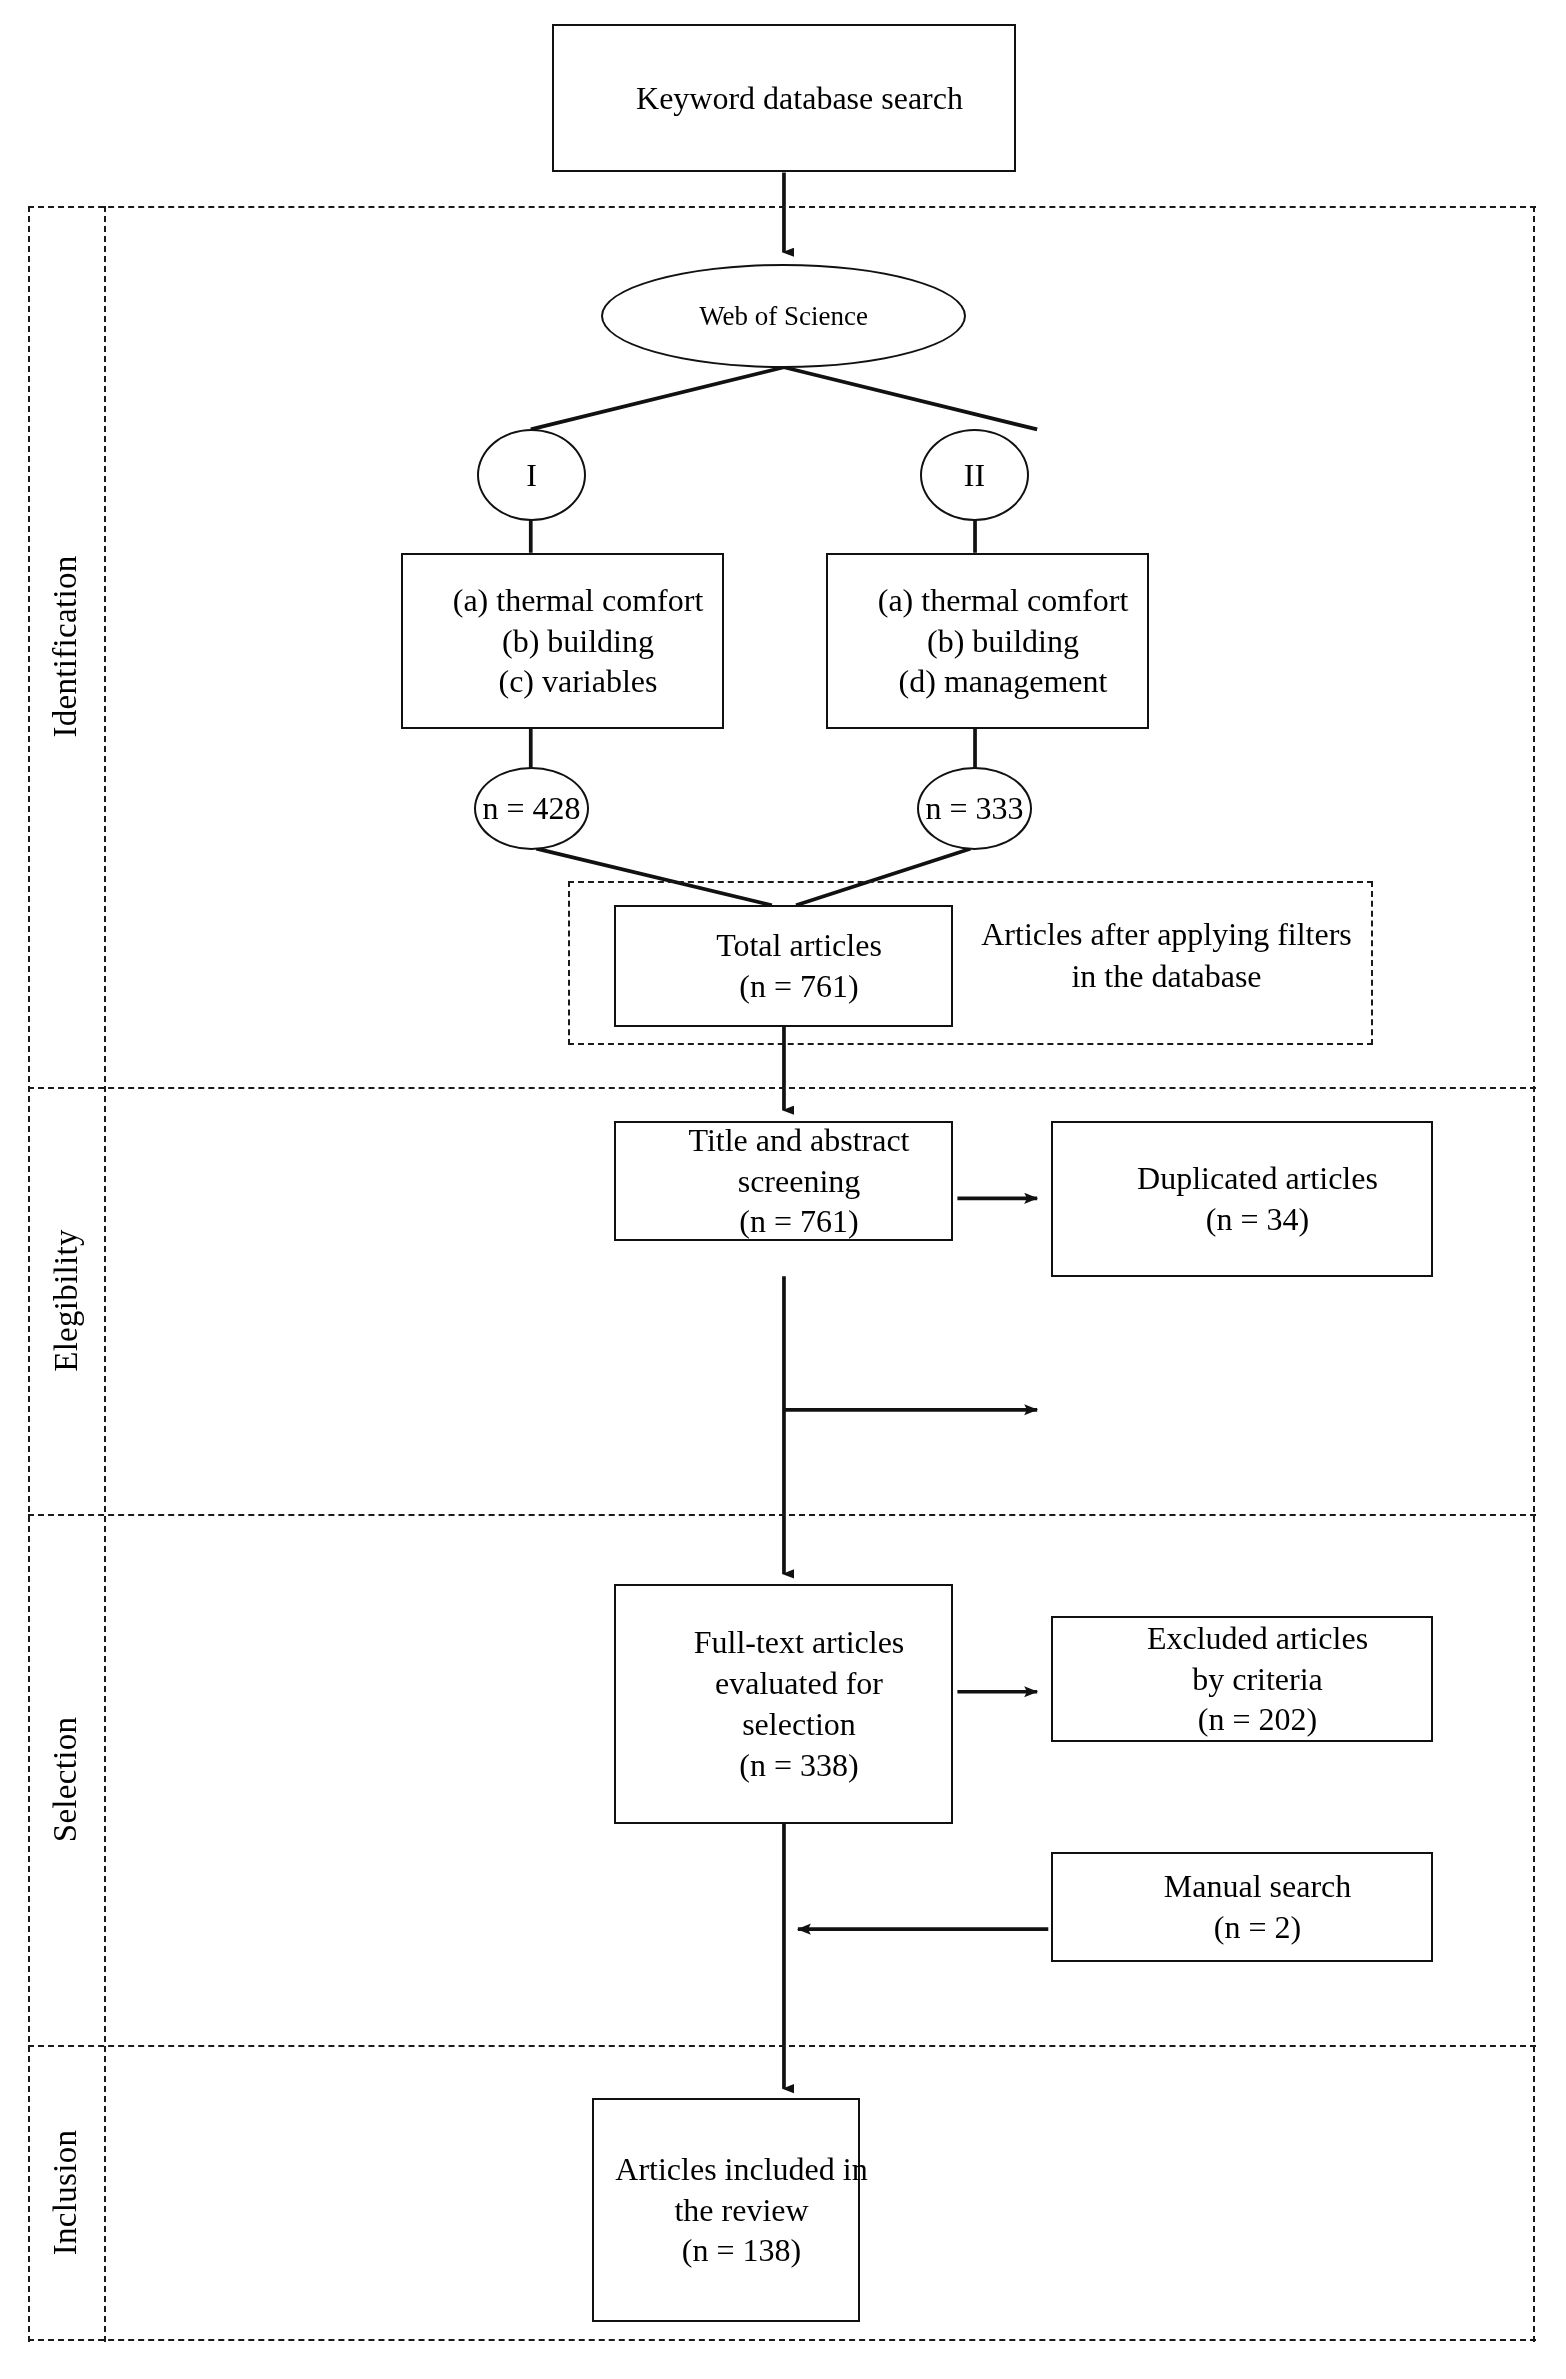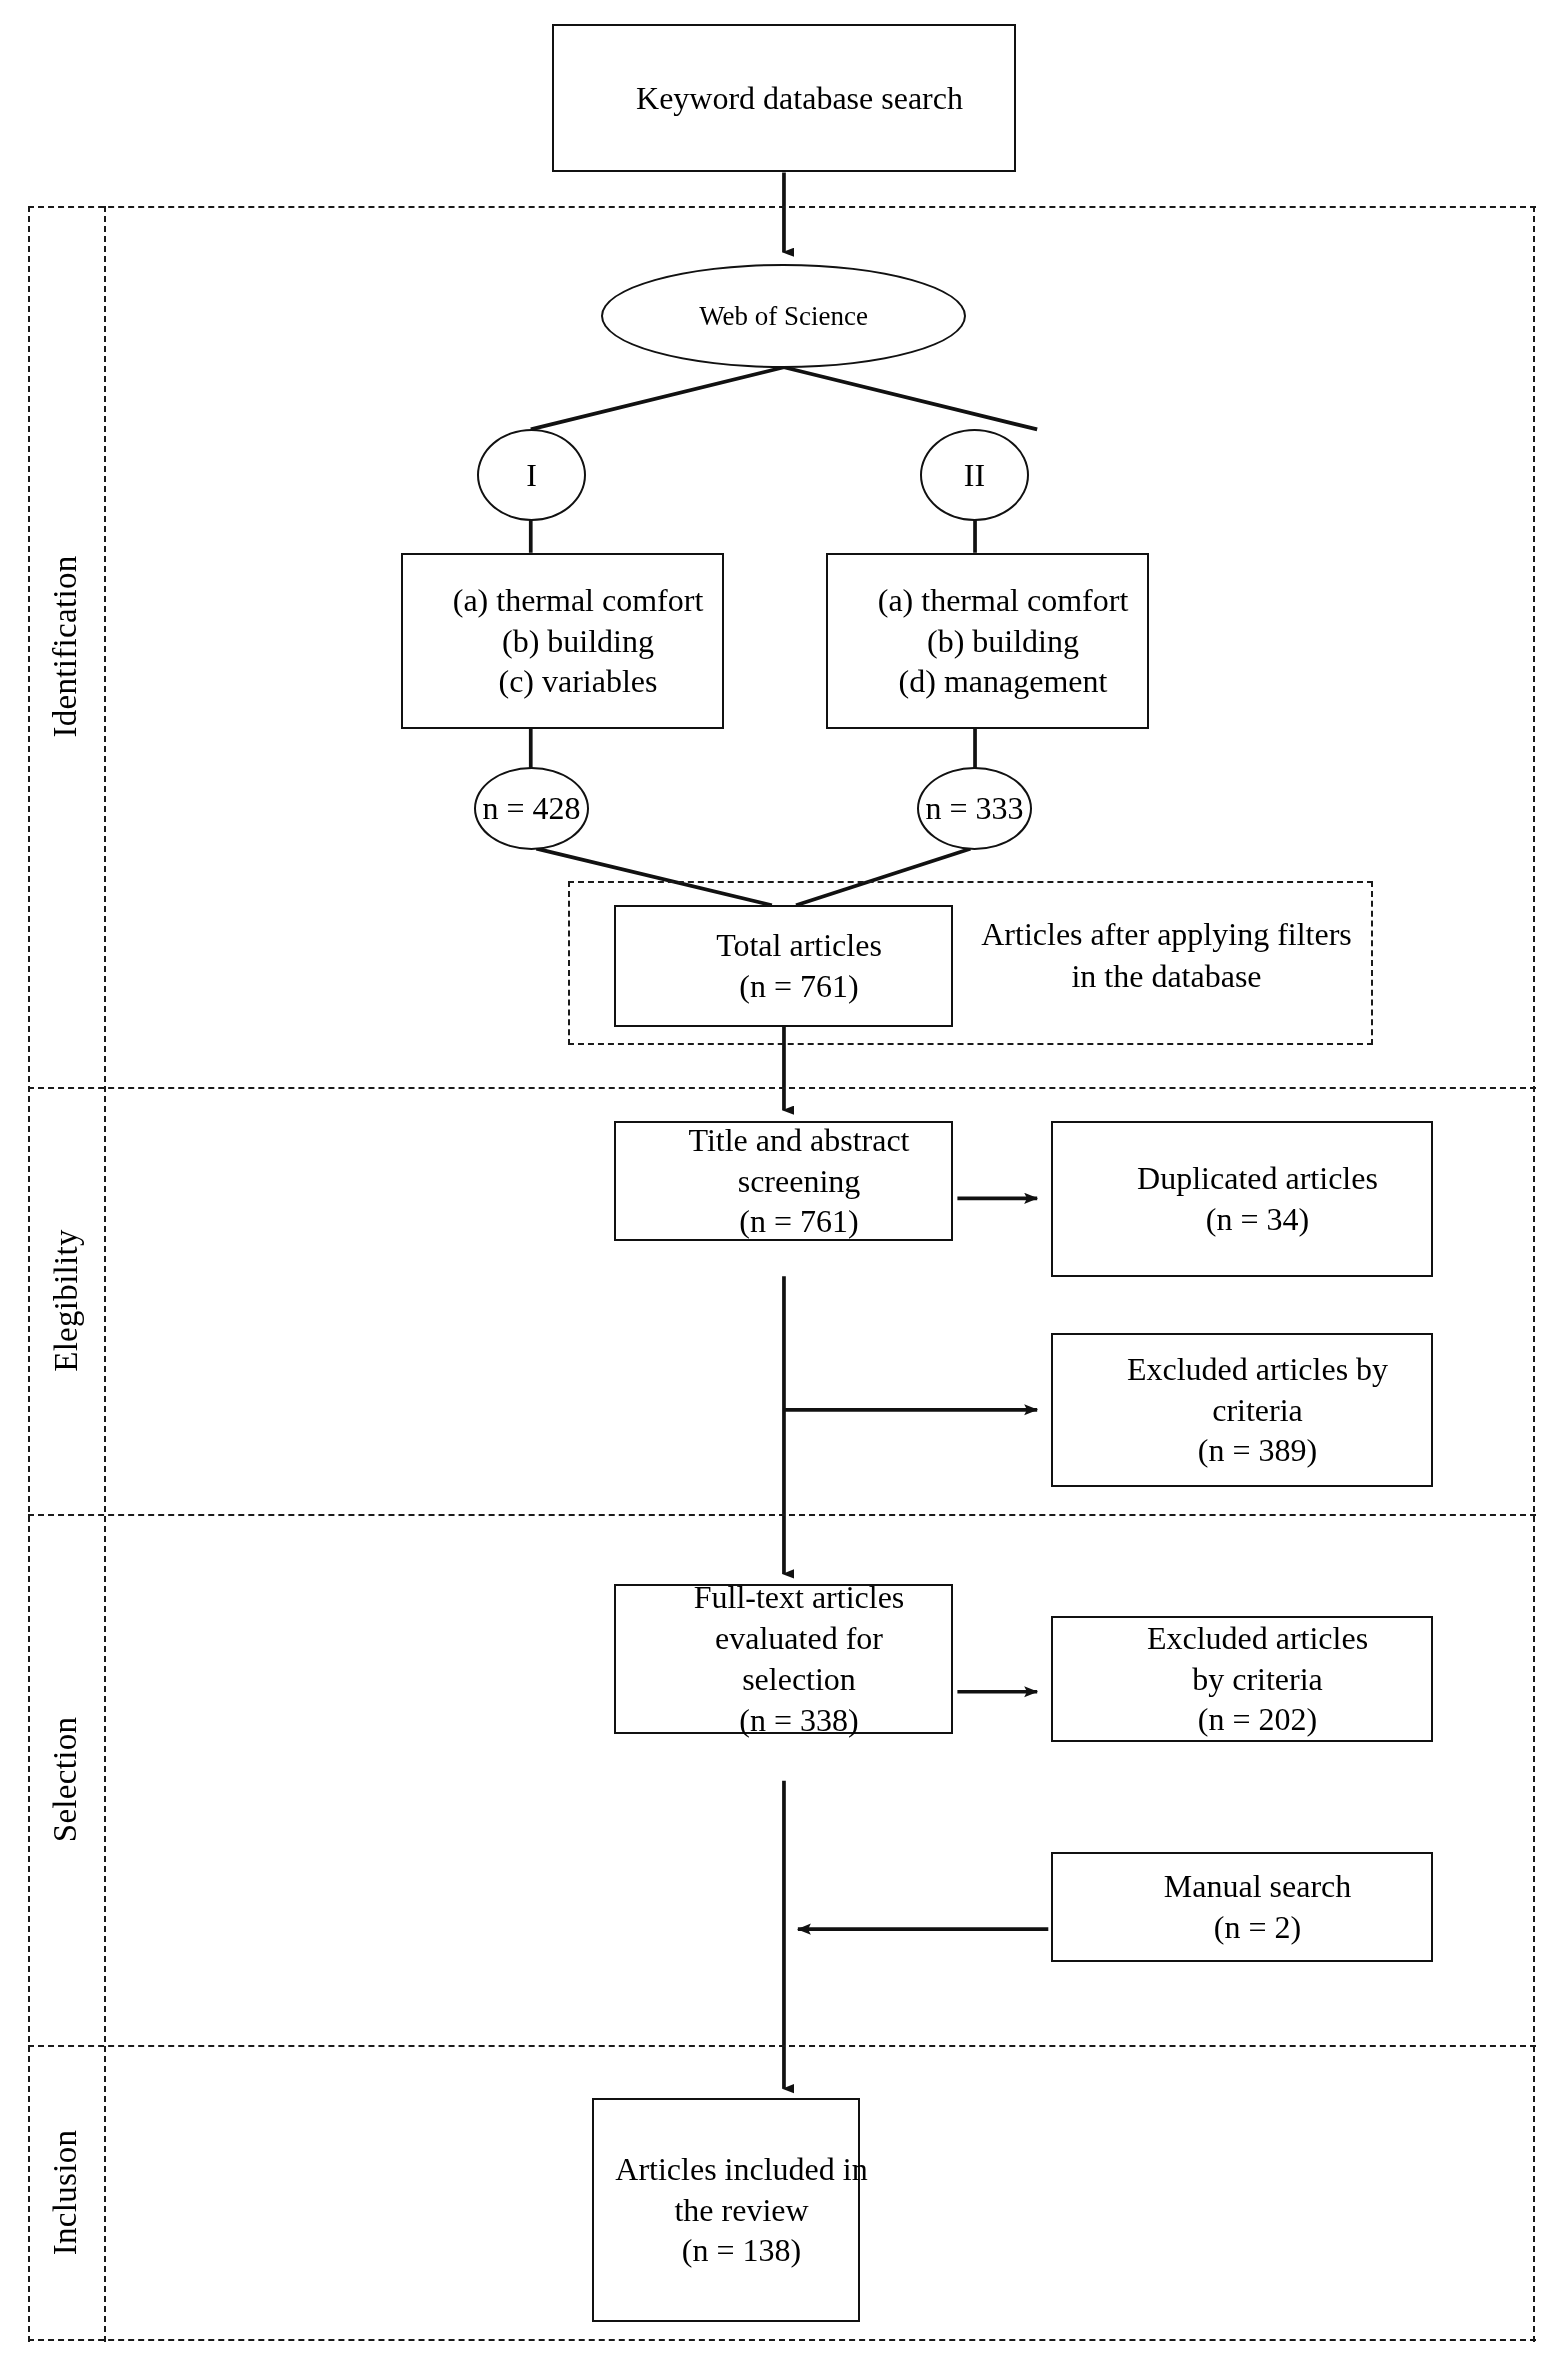--- a/index.html
+++ b/index.html
@@ -230,27 +230,22 @@
     <span class="line">Title and abstract</span>
     <span class="line">screening</span>
     <span class="line">(n = 761)</span>
   </div>
 
   <div class="node" style="left:1051px; top:1121px; width:382px; height:156px;">
     <span class="line">Duplicated articles</span>
     <span class="line">(n = 34)</span>
   </div>
 
-  <div class="node" style="left:1051px; top:1333px; width:382px; height:154px;">
-    <span class="line">Excluded articles by</span>
-    <span class="line">criteria</span>
-    <span class="line">(n = 389)</span>
-  </div>
-
-  <div class="node" style="left:614px; top:1584px; width:339px; height:150px;">
+
+  <div class="node" style="left:614px; top:1584px; width:339px; height:240px;">
     <span class="line">Full-text articles</span>
     <span class="line">evaluated for</span>
     <span class="line">selection</span>
     <span class="line">(n = 338)</span>
   </div>
 
   <div class="node" style="left:1051px; top:1616px; width:382px; height:126px;">
     <span class="line">Excluded articles</span>
     <span class="line">by criteria</span>
     <span class="line">(n = 202)</span>

